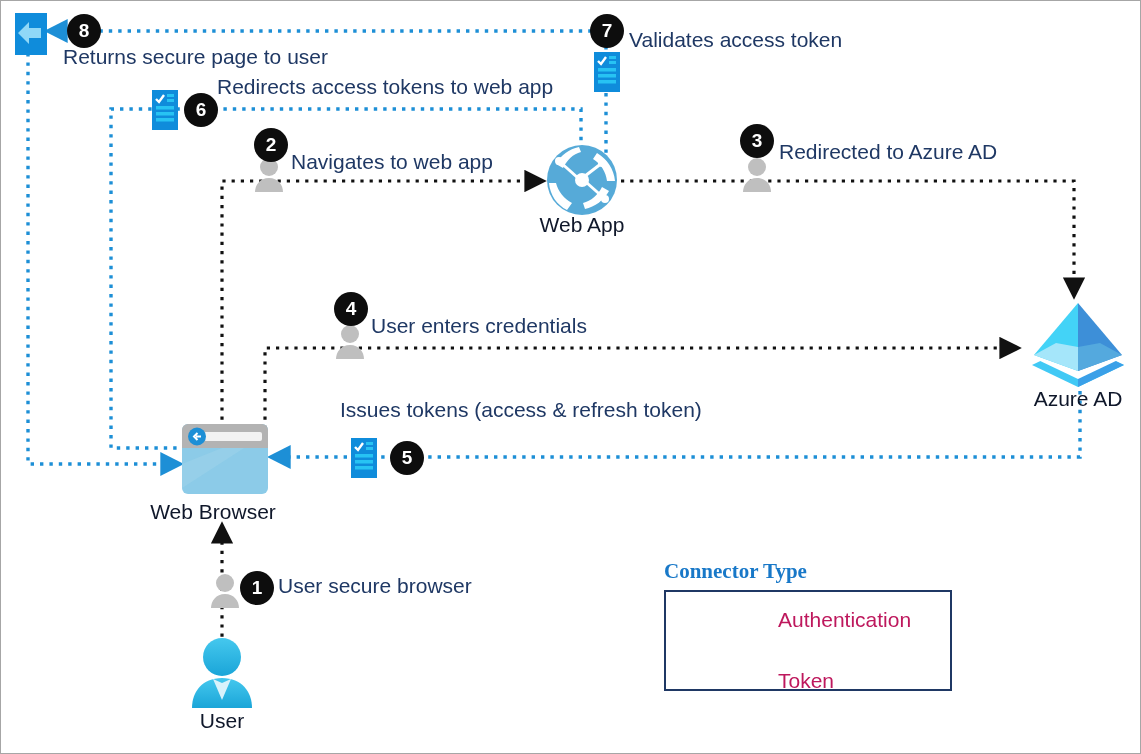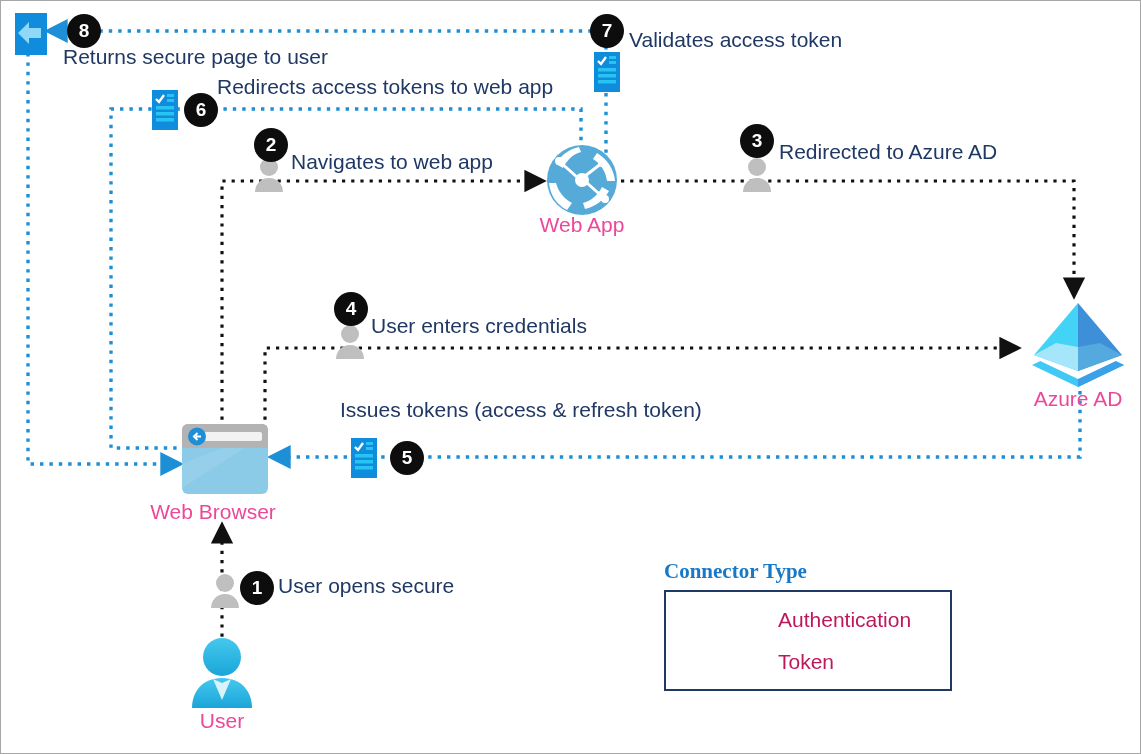--- a/index.html
+++ b/index.html
@@ -30,21 +30,21 @@
   .lbl {
     position: absolute;
     color: #1f3864;
     font-family: "Liberation Sans", sans-serif;
     font-size: 21px;
     white-space: nowrap;
     line-height: 1;
   }
   .node-label {
     position: absolute;
-    color: #ec4899;
+    color: #0f172a;
     font-family: "Liberation Sans", sans-serif;
     font-size: 21px;
     white-space: nowrap;
     text-align: center;
     line-height: 1;
   }
   .badge {
     position: absolute;
     width: 34px;
     height: 34px;
@@ -284,36 +284,36 @@
   <div class="badge" style="left:389px; top:440px;">5</div>
   <div class="badge" style="left:239px; top:570px;">1</div>
 
   <div class="lbl" style="left:62px; top:45px;">Returns secure page to user</div>
   <div class="lbl" style="left:628px; top:28px;">Validates access token</div>
   <div class="lbl" style="left:216px; top:75px;">Redirects access tokens to web app</div>
   <div class="lbl" style="left:290px; top:150px;">Navigates to web app</div>
   <div class="lbl" style="left:778px; top:140px;">Redirected to Azure AD</div>
   <div class="lbl" style="left:370px; top:314px;">User enters credentials</div>
   <div class="lbl" style="left:339px; top:398px;">Issues tokens (access &amp; refresh token)</div>
-  <div class="lbl" style="left:277px; top:574px;">User opens secure</div>
+  <div class="lbl" style="left:277px; top:574px;">User secure browser</div>
 
   <div class="node-label" style="left:481px; top:213px; width:200px;">Web App</div>
   <div class="node-label" style="left:977px; top:387px; width:200px;">Azure AD</div>
   <div class="node-label" style="left:112px; top:500px; width:200px;">Web Browser</div>
   <div class="node-label" style="left:121px; top:709px; width:200px;">User</div>
 
   <div class="legend-title" style="left:663px; top:558px;">Connector Type</div>
 
   <div class="legend-box" style="left:663px; top:589px; width:288px; height:101px;"></div>
 
   <svg class="layer" viewBox="0 0 1141 754">
     <g>
       <path d="M760,618 L690,618" stroke="#111111" stroke-width="3.2" stroke-dasharray="3.2,6" fill="none" marker-end="url(#arrowBlack)"></path>
     </g>
     <g>
       <path d="M760,660 L690,660" stroke="#1d8fd6" stroke-width="3.4" stroke-dasharray="3.4,6" fill="none" marker-end="url(#arrowBlue)"></path>
     </g>
   </svg>
 
   <div class="legend-text" style="left:777px; top:607px;">Authentication</div>
-  <div class="legend-text" style="left:777px; top:649px;text-align:center;">Token</div>
+  <div class="legend-text" style="left:777px; top:668px;text-align:center;">Token</div>
 
 </div>
 
 </body></html>

